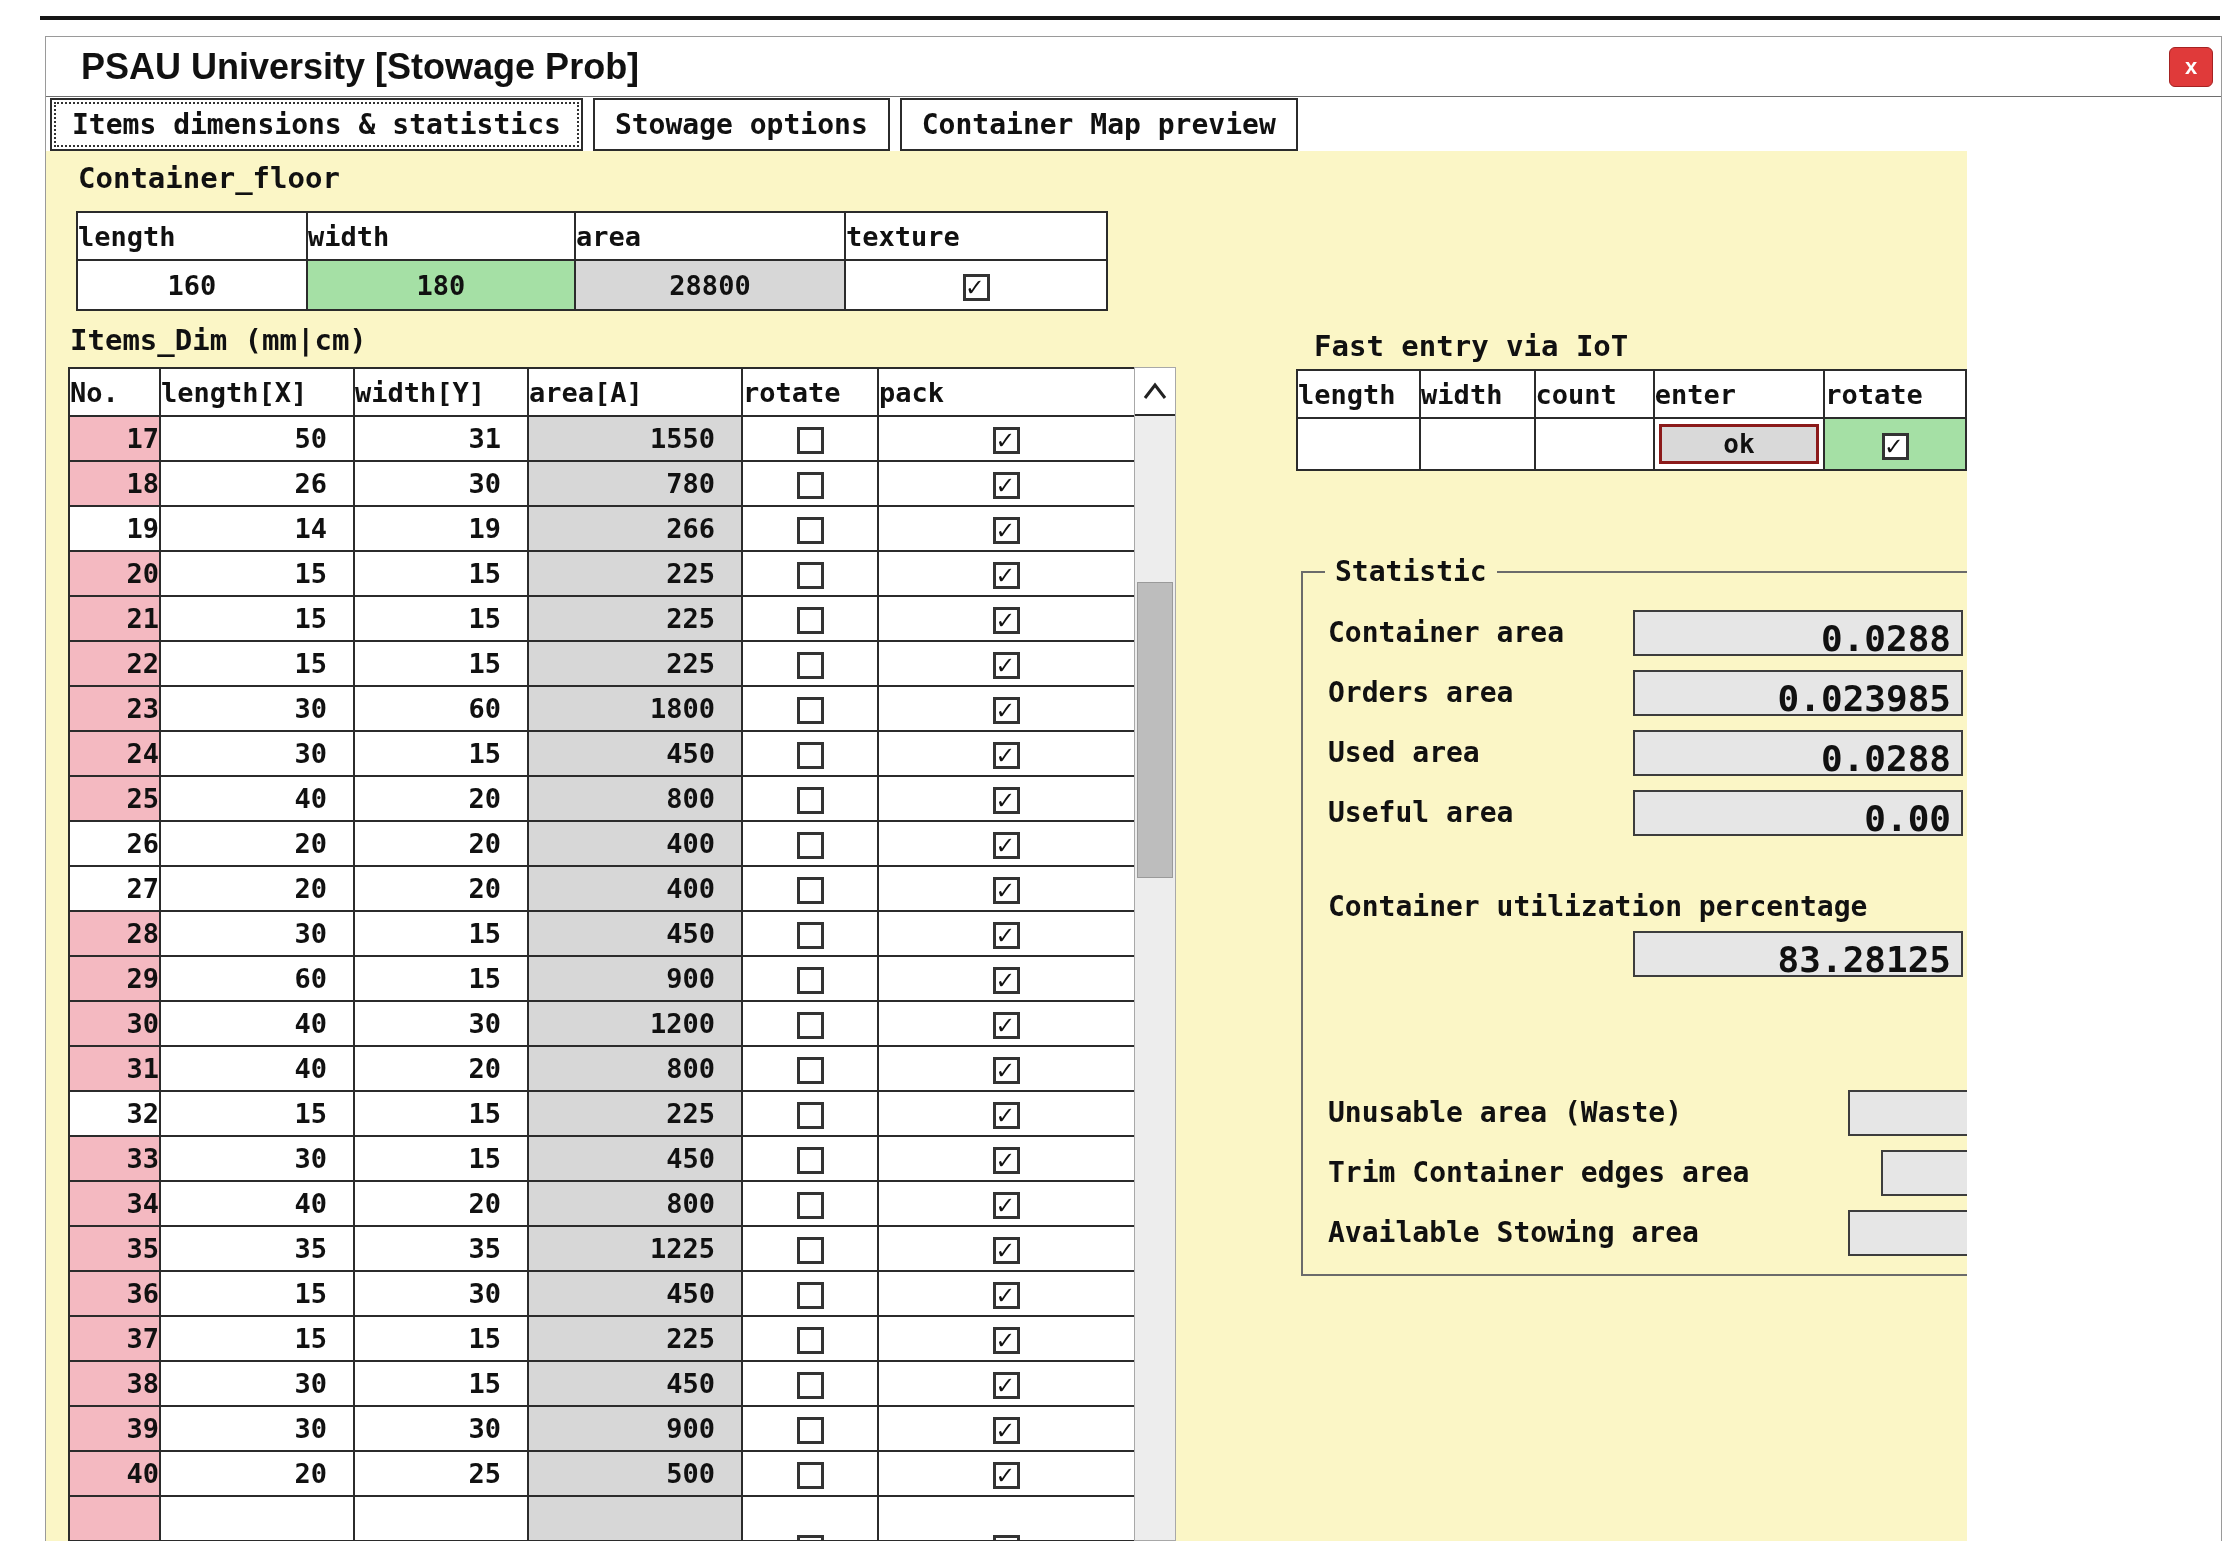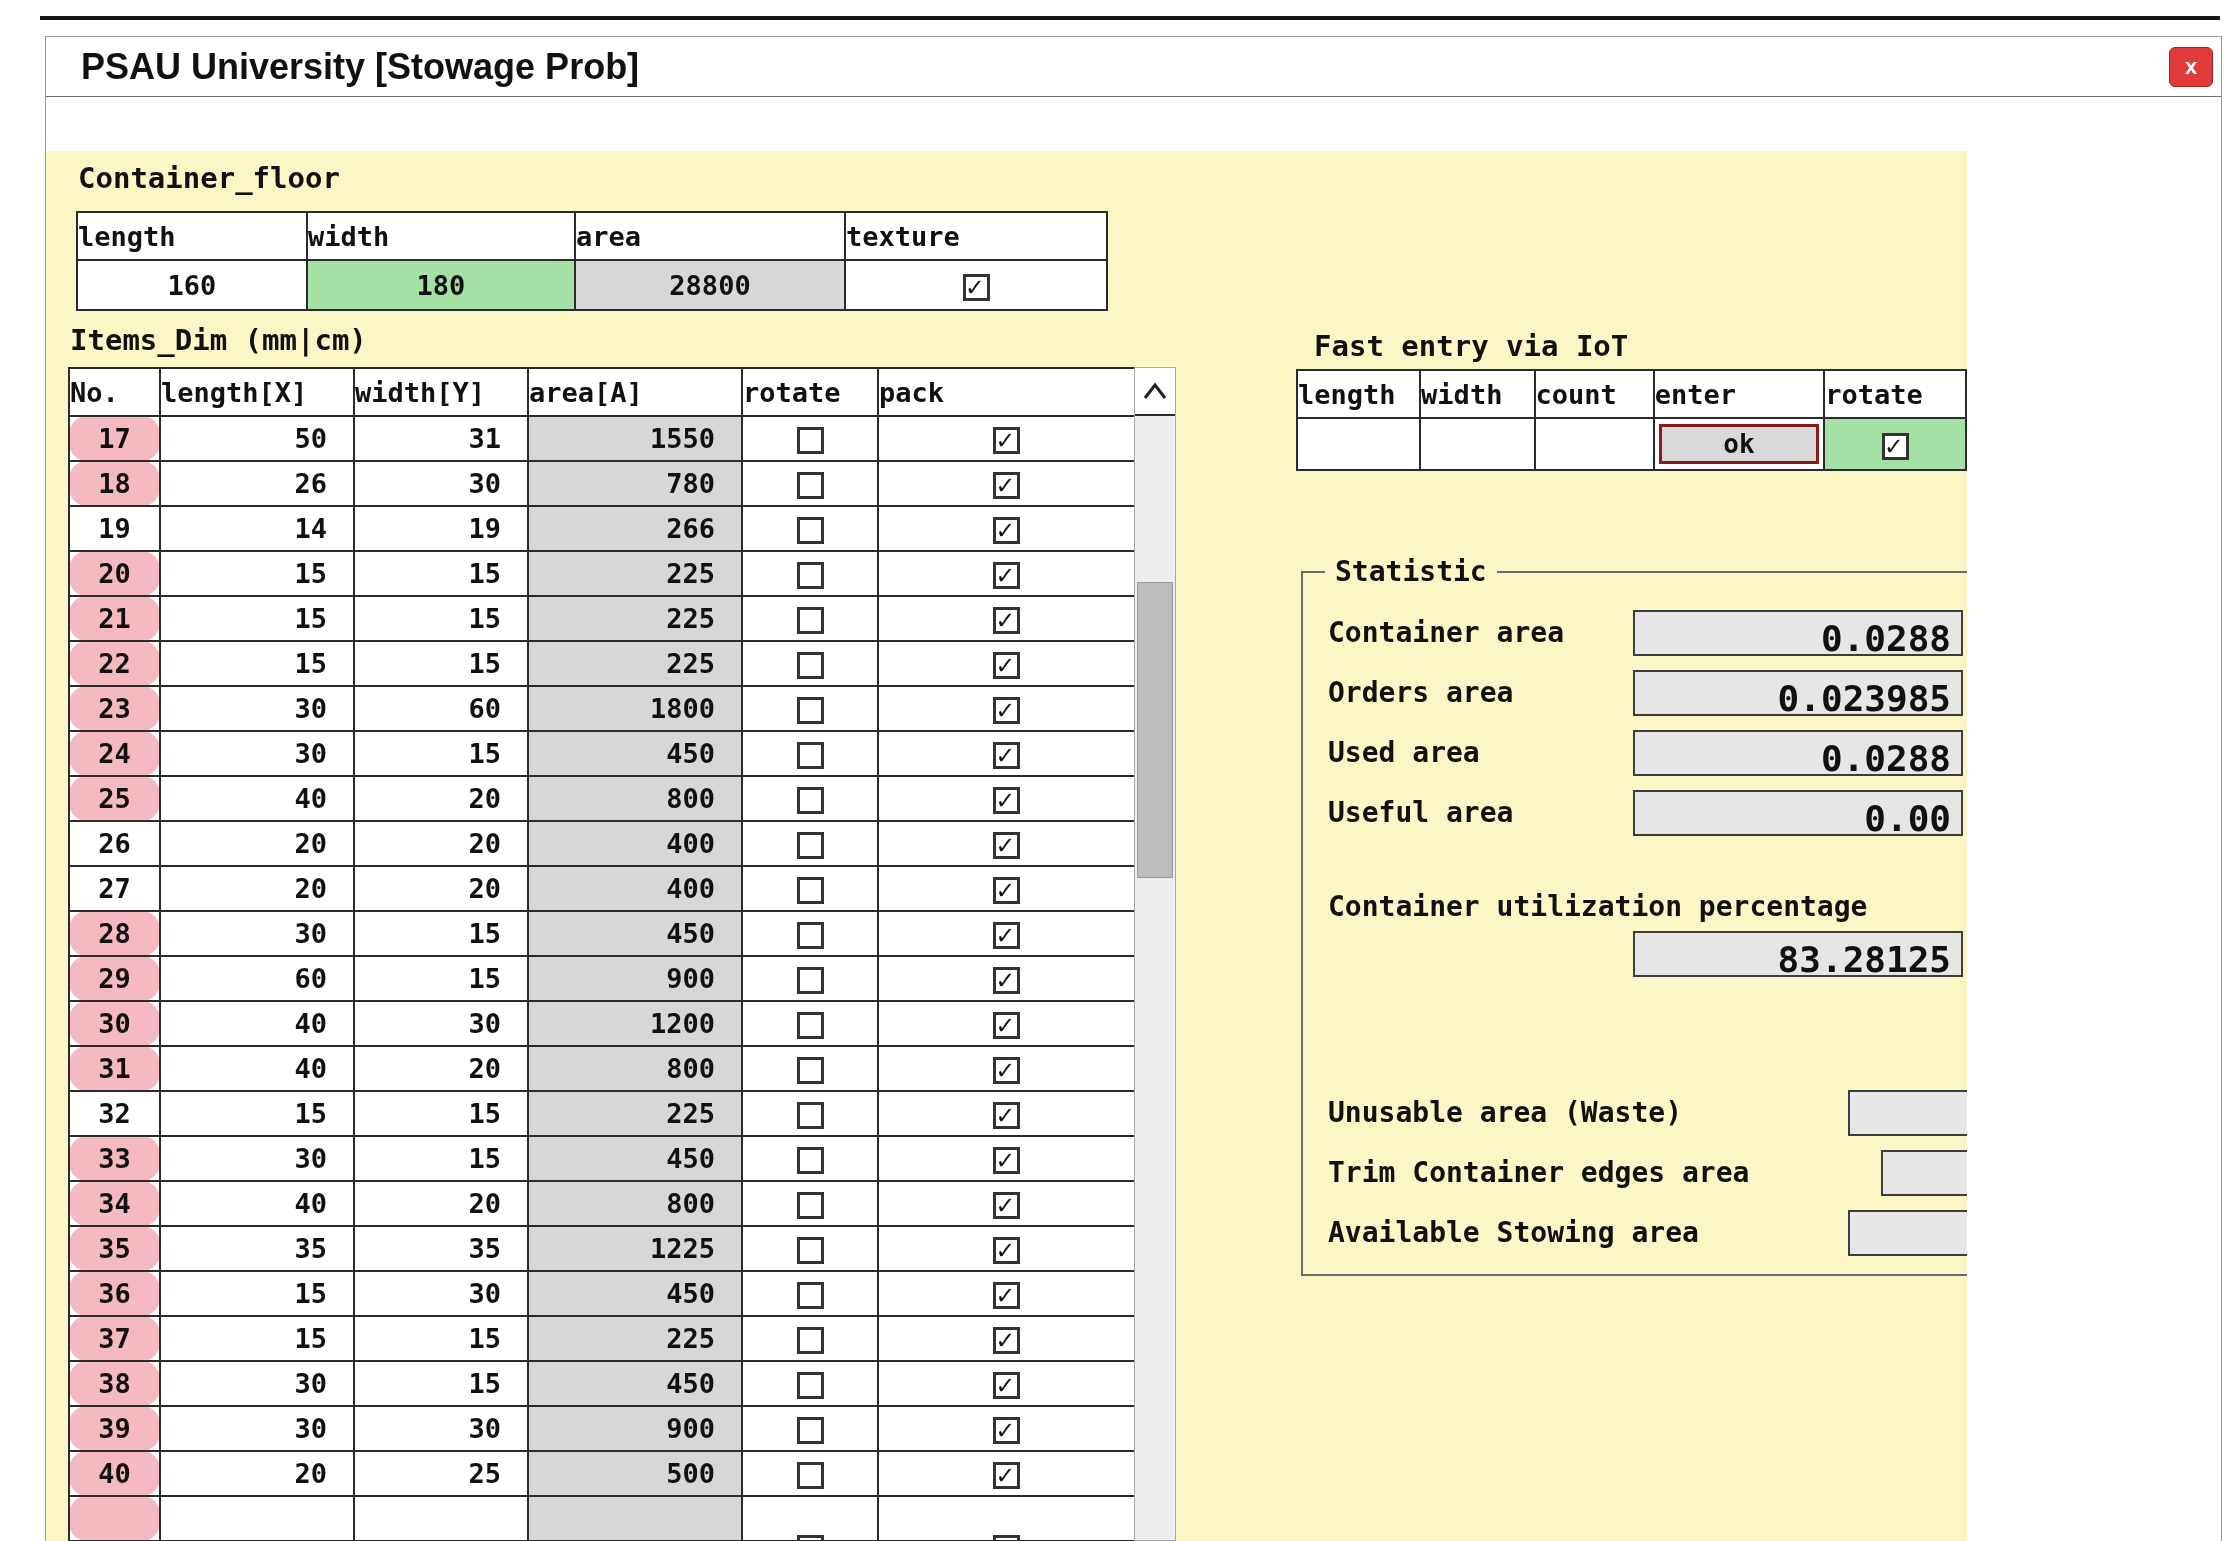--- a/index.html
+++ b/index.html
@@ -40,21 +40,21 @@
   .cf-table { position:absolute; left:30px; top:60px; }
   .cf-table th { height:48px; }
   .cf-table td { height:50px; text-align:center; }
   .cf-green { background:var(--green); }
   .cf-gray { background:var(--area_gray); }
 
   
   .items-table { position:absolute; left:22px; top:216px; }
   .items-table th { height:48px; }
   .items-table td { height:45px; }
-  .c-no { text-align:center;border-radius:18px; }
+  .c-no { text-align:right; }
   .c-no.pink { background:var(--pink); }
   .c-num { text-align:right; padding-right:26px; }
   .c-area { background:var(--area_gray); }
   .c-chk { text-align:center; }
 
   .checkbox { display:inline-block; width:27px; height:27px; border:3px solid #333;
     background:#fff; position:relative; vertical-align:middle; }
   .checkbox.checked::after { content:"✓"; position:absolute; left:1px; top:-6px;
     font-size:27px; font-weight:bold; color:#111; }
   tr.partial .checkbox { transform:translateY(28px); }
@@ -100,20 +100,25 @@
 
 <div class="top-line"></div>
 
 <div class="window">
 
   <div class="titlebar">
     <span class="title">PSAU University [Stowage Prob]</span>
     <div class="close-btn">x</div>
   </div>
 
+  <div class="tabbar">
+    <div class="tab active">Items dimensions &amp; statistics</div>
+    <div class="tab">Stowage options</div>
+    <div class="tab">Container Map preview</div>
+  </div>
 
   <div class="content">
 
     <div class="section-label" style="left:32px; top:10px;">Container_floor</div>
 
     <table class="cf-table">
       <colgroup>
           <col style="width:230px">
           <col style="width:268px">
           <col style="width:270px">

